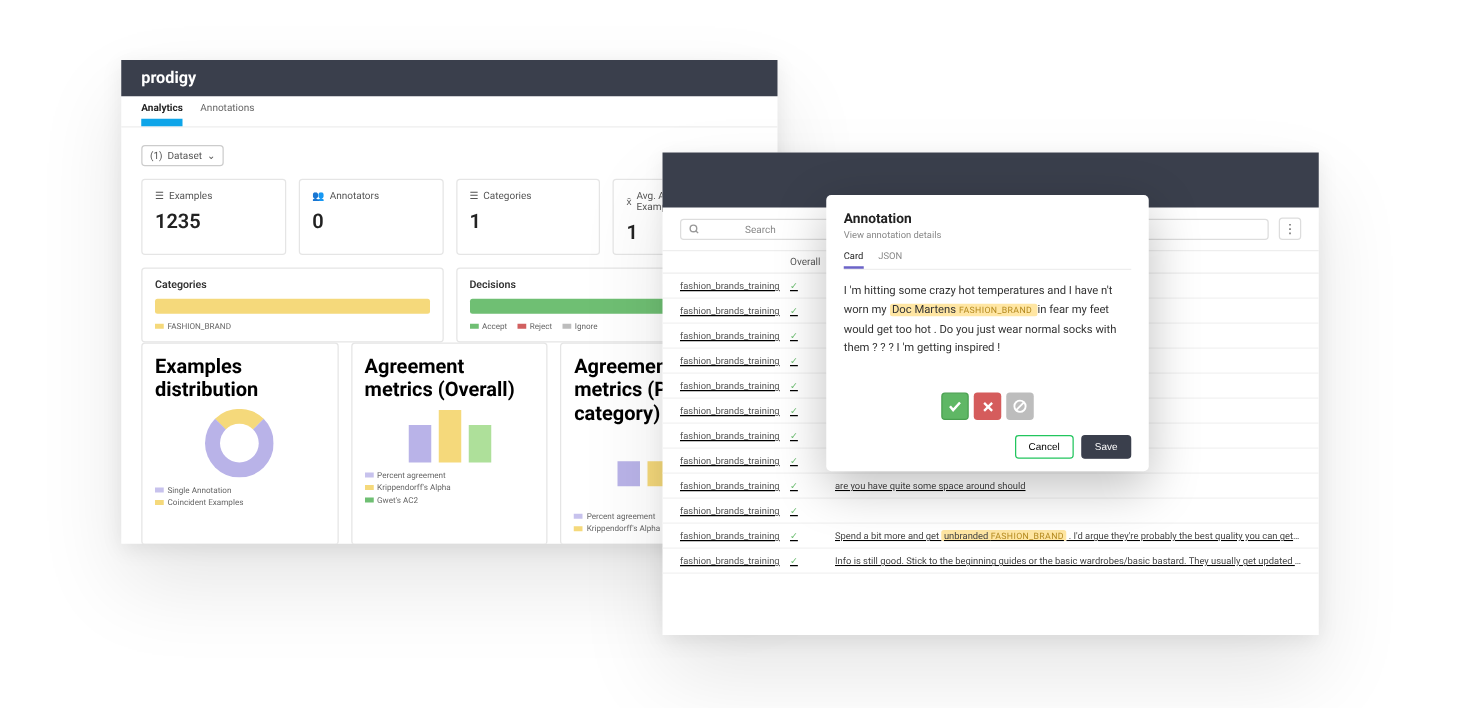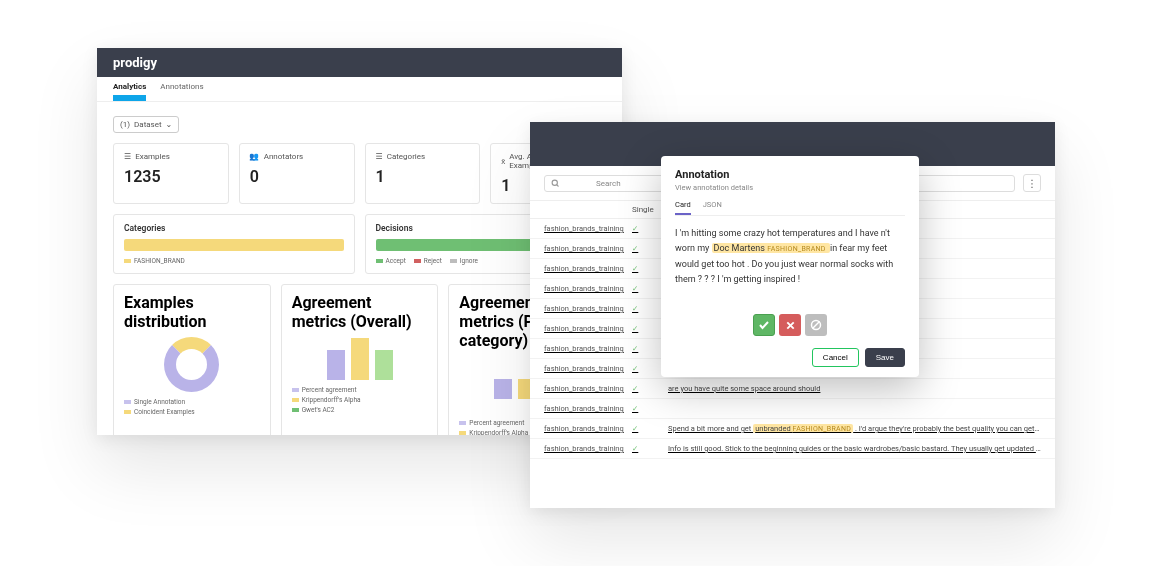--- a/index.html
+++ b/index.html
@@ -57,21 +57,21 @@
   }
   .card h4 { font-size: 8.5px; font-weight: 600; color:#333; margin-bottom:6px;}
   .bar { width: 100%; height: 12px; border-radius: 2px; }
   .legend { font-size: 6.5px; color:#666; margin-top:6px; display:flex; gap:8px; flex-wrap:wrap;}
   .legend span::before{content:"";display:inline-block;width:7px;height:4px;margin-right:3px;vertical-align:middle;}
   .leg-yellow::before{background:#f5d97b;}
   .leg-green::before{background:#6fbf73;}
   .leg-red::before{background:#d16060;}
   .leg-gray::before{background:#bdbdbd;}
   .leg-lav::before{background:#c7c2ed;}
-  .charts-row { display: flex; gap: 10px; margin-top: 10px; }
+  .charts-row { display: flex; gap: 10px; }
   .chart-card {
     flex:1; border:1px solid #e5e5e5; border-radius:3px; padding:8px 10px;
   }
   .donut {
     width:55px;height:55px;border-radius:50%;
     border:12px solid #b9b3e8; border-top-color:#f5d97b;
     margin:6px auto;
   }
   .bars { display:flex; gap:6px; align-items:flex-end; height:45px; justify-content:center; margin:4px 0;}
   .bars div{width:18px;}
@@ -259,21 +259,21 @@
           <line x1="20" y1="20" x2="15" y2="15"></line>
         </svg>
       <span>Search</span>
     </div>
     <div class="menu-btn">
         <span>⋮</span>
       </div>
   </div>
   <div class="t-head">
     <div class="col-ds"></div>
-    <div class="col-ans">Single</div>
+    <div class="col-ans">Overall</div>
     <div class="col-ex">Ex</div>
   </div>
   <div class="t-rows" id="rows">
       <div class="t-row">
         <div class="ds">fashion_brands_training</div>
         <div class="check">✓</div>
         <div class="ex">eet would get too hot. Do you just wear norm</div>
       </div>
       <div class="t-row">
         <div class="ds">fashion_brands_training</div>

